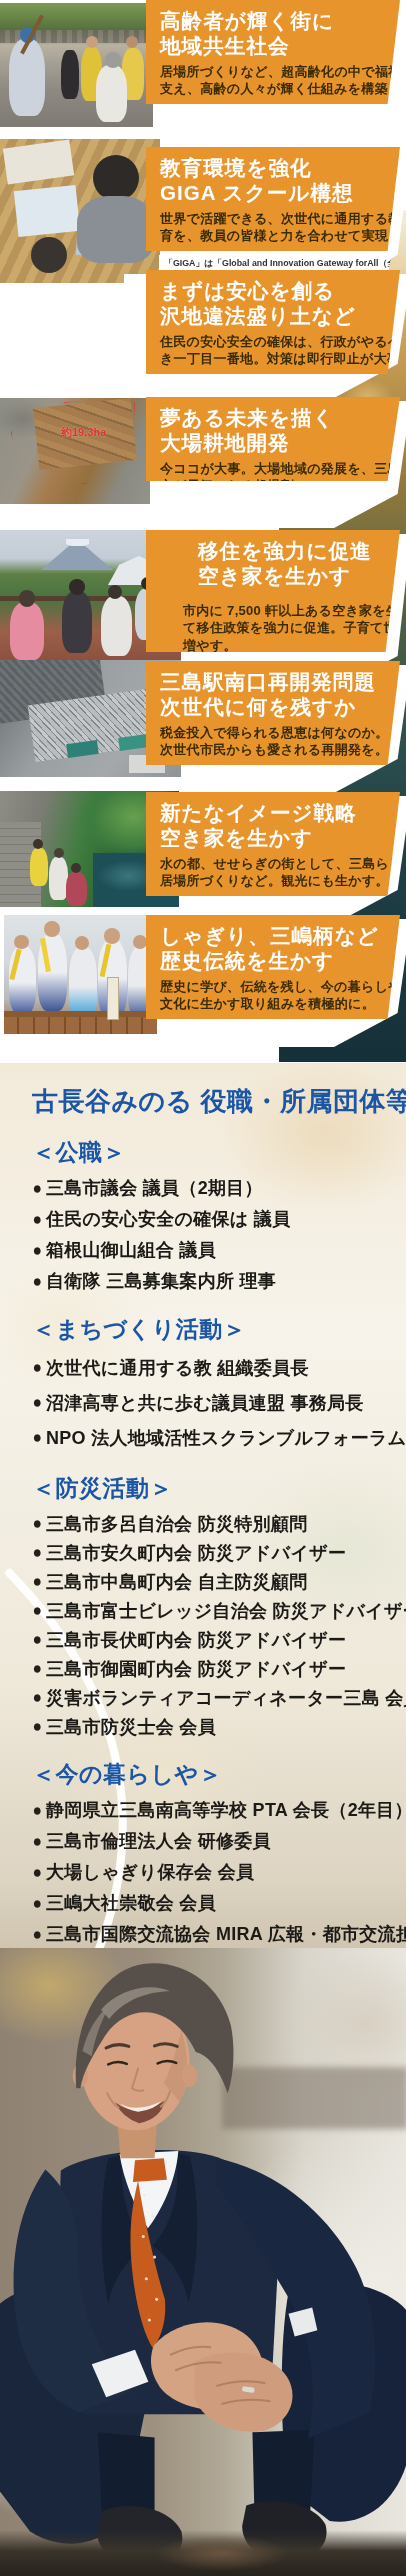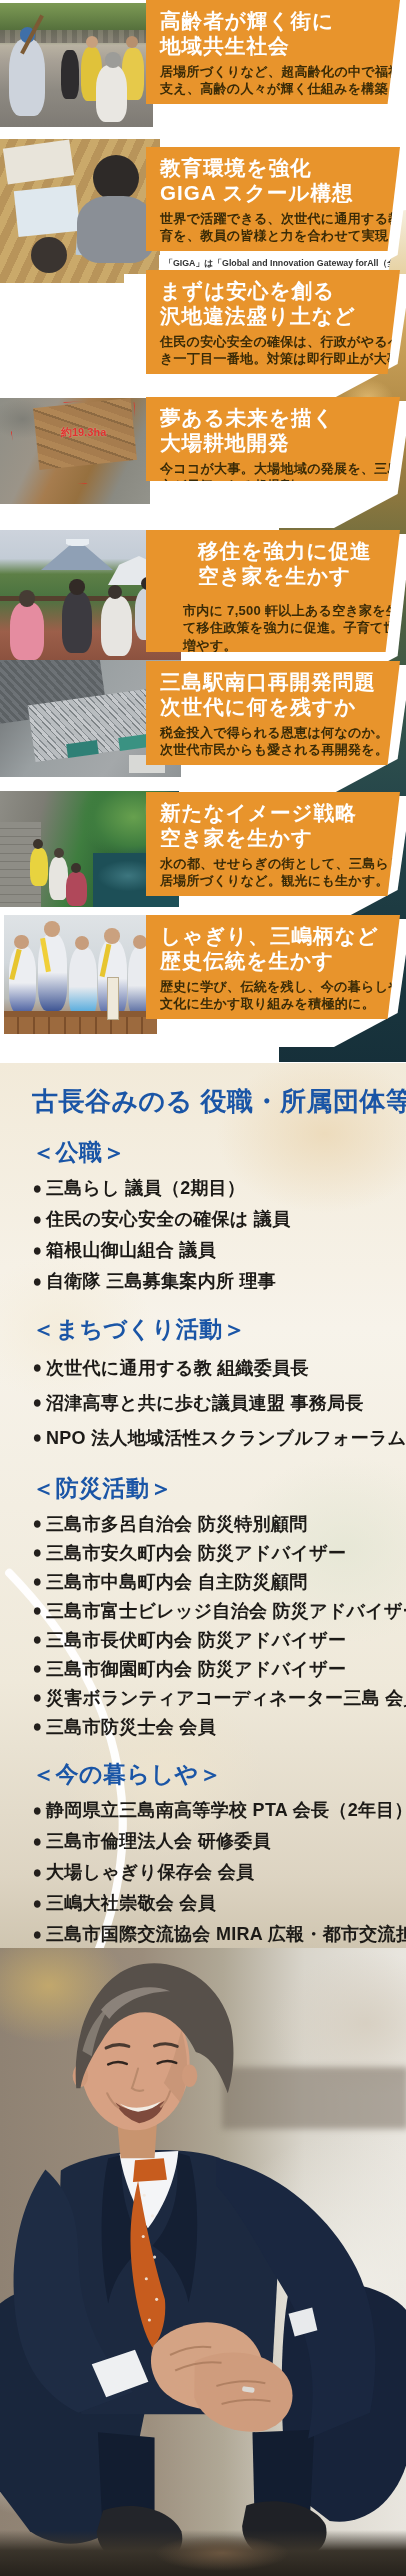--- a/index.html
+++ b/index.html
@@ -264,21 +264,21 @@
     <path d="M 180,780 C 120,860 60,900 5,918" fill="none" stroke="#ffffff" stroke-width="10" stroke-linecap="round" opacity="0.85"></path>
   </svg>
 
   <div id="roles" class="abs">
     <h1 class="roles-title">古長谷みのる 役職・所属団体等</h1>
     <div id="roles-list">
         <div class="sec-h">＜公職＞</div>
         <div class="sec-kousyoku">
           <div class="role-item">
             <span class="blt">●</span>
-            <span>三島らし 議員（2期目）</span>
+            <span>三島市議会 議員（2期目）</span>
           </div>
           <div class="role-item">
             <span class="blt">●</span>
             <span>住民の安心安全の確保は 議員</span>
           </div>
           <div class="role-item">
             <span class="blt">●</span>
             <span>箱根山御山組合 議員</span>
           </div>
           <div class="role-item">

